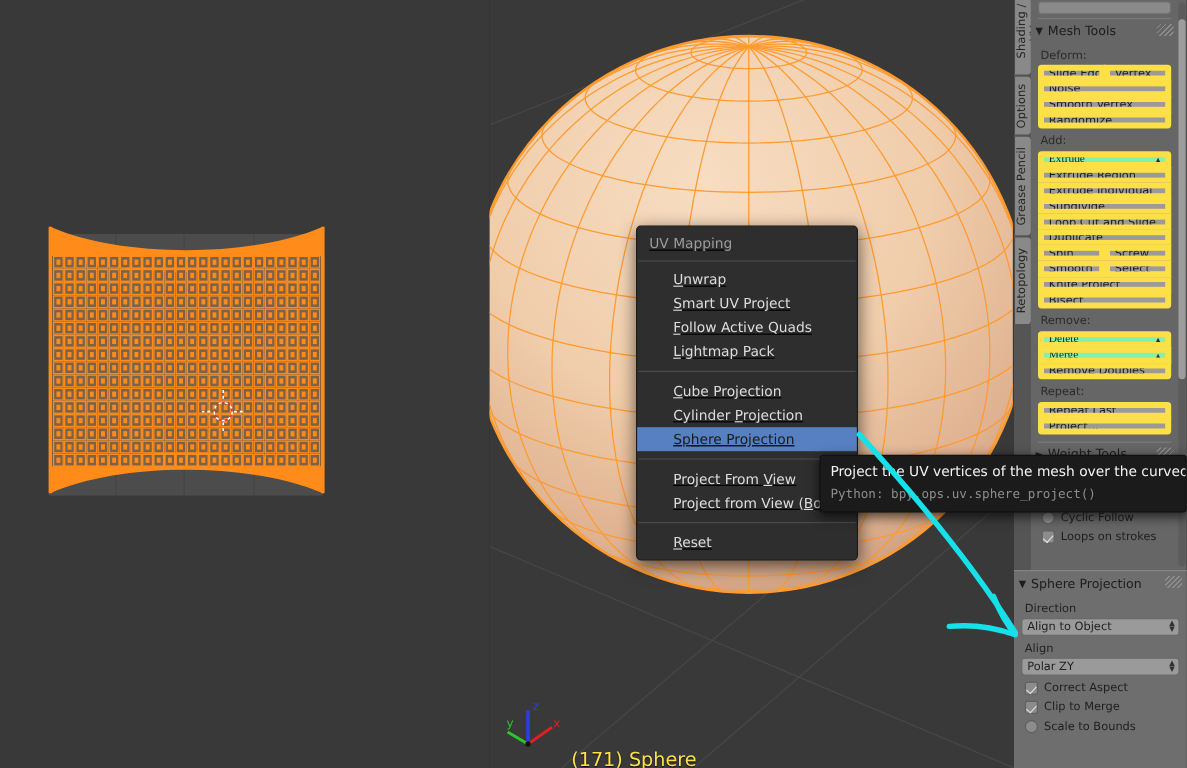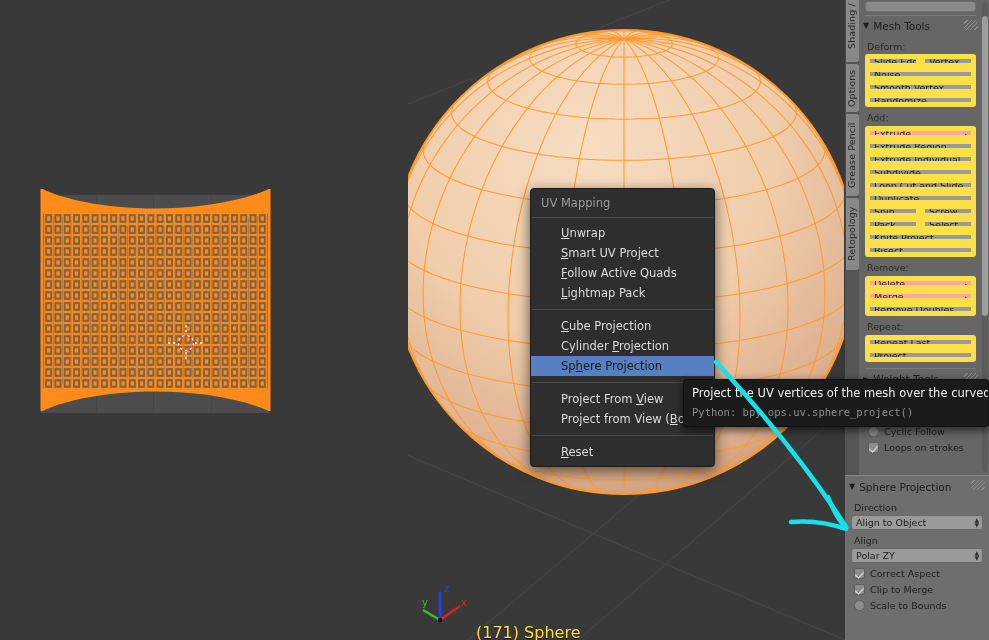--- a/index.html
+++ b/index.html
@@ -94,21 +94,21 @@
     height: 14px; background: #9a9a9a;
     border: 5px solid #fde047;
     color: #1e1e1e; font-size: 9.5px;
     display: flex; align-items: center;
     padding-left: 4px; margin-top: -1px;
     overflow: hidden; white-space: nowrap;
   }
   .btn.first { margin-top: 0; border-radius: 3px 3px 0 0; }
   .btn.last  { border-radius: 0 0 3px 3px; }
   .btn.solo  { border-radius: 3px; margin-top: 2px; }
-  .btn.dim   { background: #fca5a5; }
+  .btn.dim   { background: #86efac; font-family: Liberation Serif, serif; }
   .row2 { display: flex; margin-top: -1px; }
   .row2 .btn { flex: 1 1 50%; margin-top: 0; }
   .row2 .btn + .btn { margin-left: -1px; }
   .row2.first .btn:first-child { border-radius: 3px 0 0 0; }
   .row2.first .btn:last-child  { border-radius: 0 3px 0 0; }
 
   .dropbtn {
     position: relative; background: #9a9a9a;
     border: 1px solid #6a6a6a; border-radius: 3px;
     height: 15px; color: #1e1e1e; font-size: 9.5px;
@@ -156,21 +156,21 @@
     position: absolute; left: 0; top: 14px; width: 6px; height: 300px;
     background: #9d9d9d; border-radius: 3px;
   }
 
   
   #uv-menu {
     position: absolute; left: 530px; top: 188px; width: 185px;
     background: #2e2e2e;
     border: 1px solid #1d1d1d; border-radius: 4px;
     box-shadow: 0 4px 14px rgba(0,0,0,.6);
-    padding-bottom: 4px; z-index: 40;
+    padding-bottom: 4px; z-index: 40; text-decoration: underline;
   }
   #uv-menu .menu-title {
     font-size: 11.5px; color: #9c9c9c;
     padding: 7px 10px 6px 10px;
   }
   #uv-menu .menu-rule { height: 1px; background: #4a4a4a; margin: 1px 1px 5px 1px; }
   .menu-item {
     font-size: 11.5px; color: #dcdcdc;
     padding: 3px 10px 3px 30px;
     line-height: 14px; white-space: nowrap;
@@ -1121,21 +1121,21 @@
           <div class="btn">Extrude Region</div>
           <div class="btn">Extrude Individual</div>
           <div class="btn">Subdivide</div>
           <div class="btn">Loop Cut and Slide</div>
           <div class="btn">Duplicate</div>
           <div class="row2">
             <div class="btn">Spin</div>
             <div class="btn">Screw</div>
           </div>
           <div class="row2">
-            <div class="btn">Pack</div>
+            <div class="btn">Smooth</div>
             <div class="btn">Select</div>
           </div>
           <div class="btn">Knife Project</div>
           <div class="btn last">Bisect</div>
           <div class="sect-label">Remove:</div>
           <div class="btn dim first" style="position: relative;">
             <span>Delete</span>
             <span class="spin-arrows">
               <span>▲</span>
               <span>▼</span>

